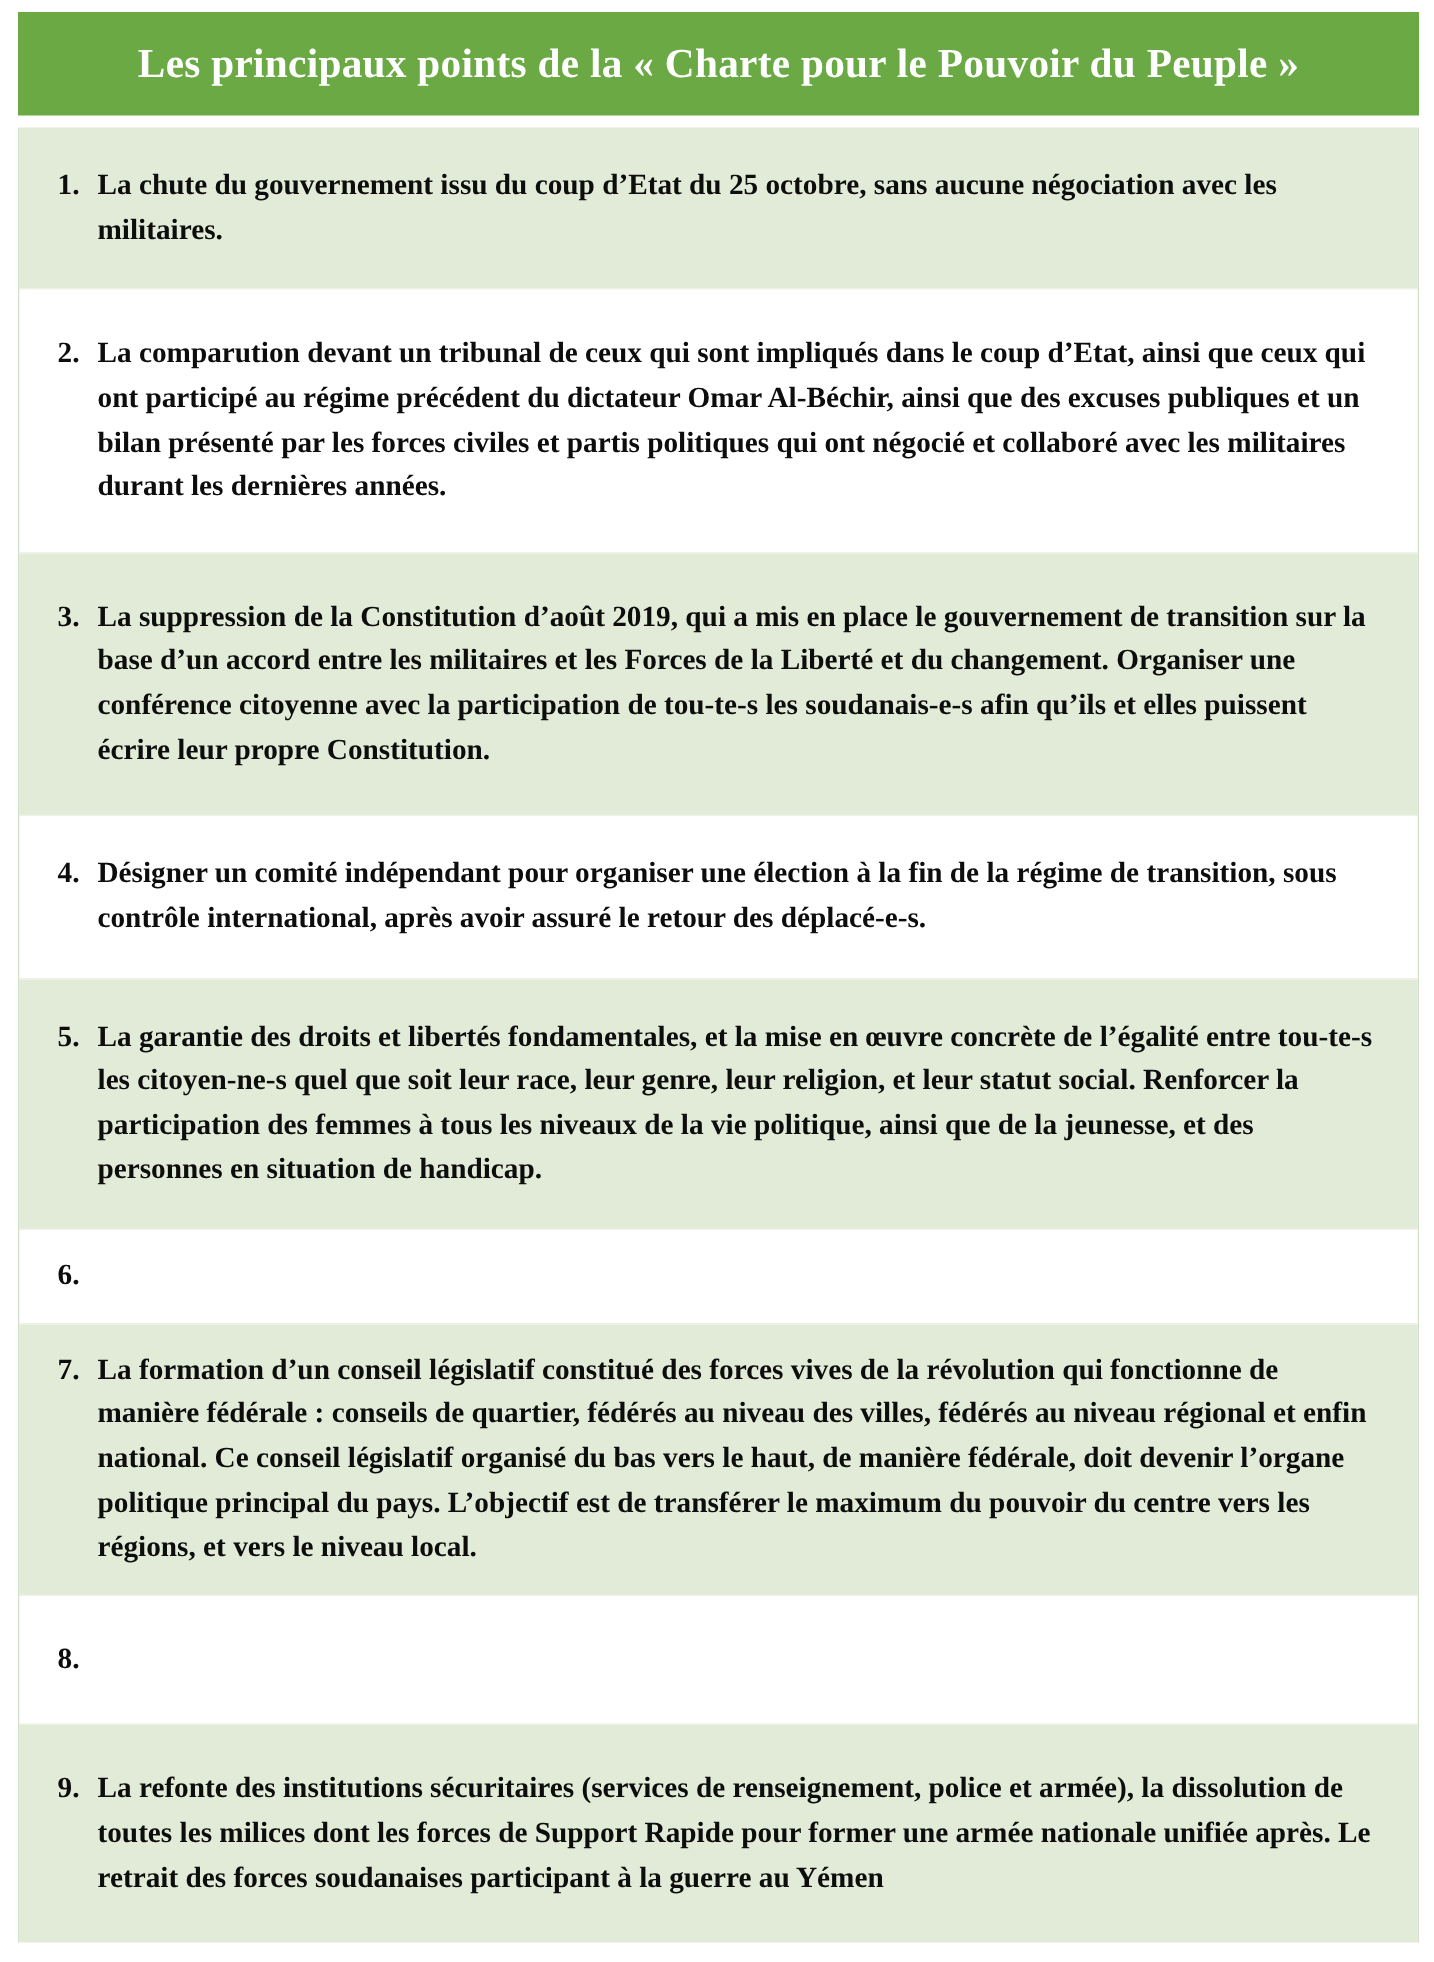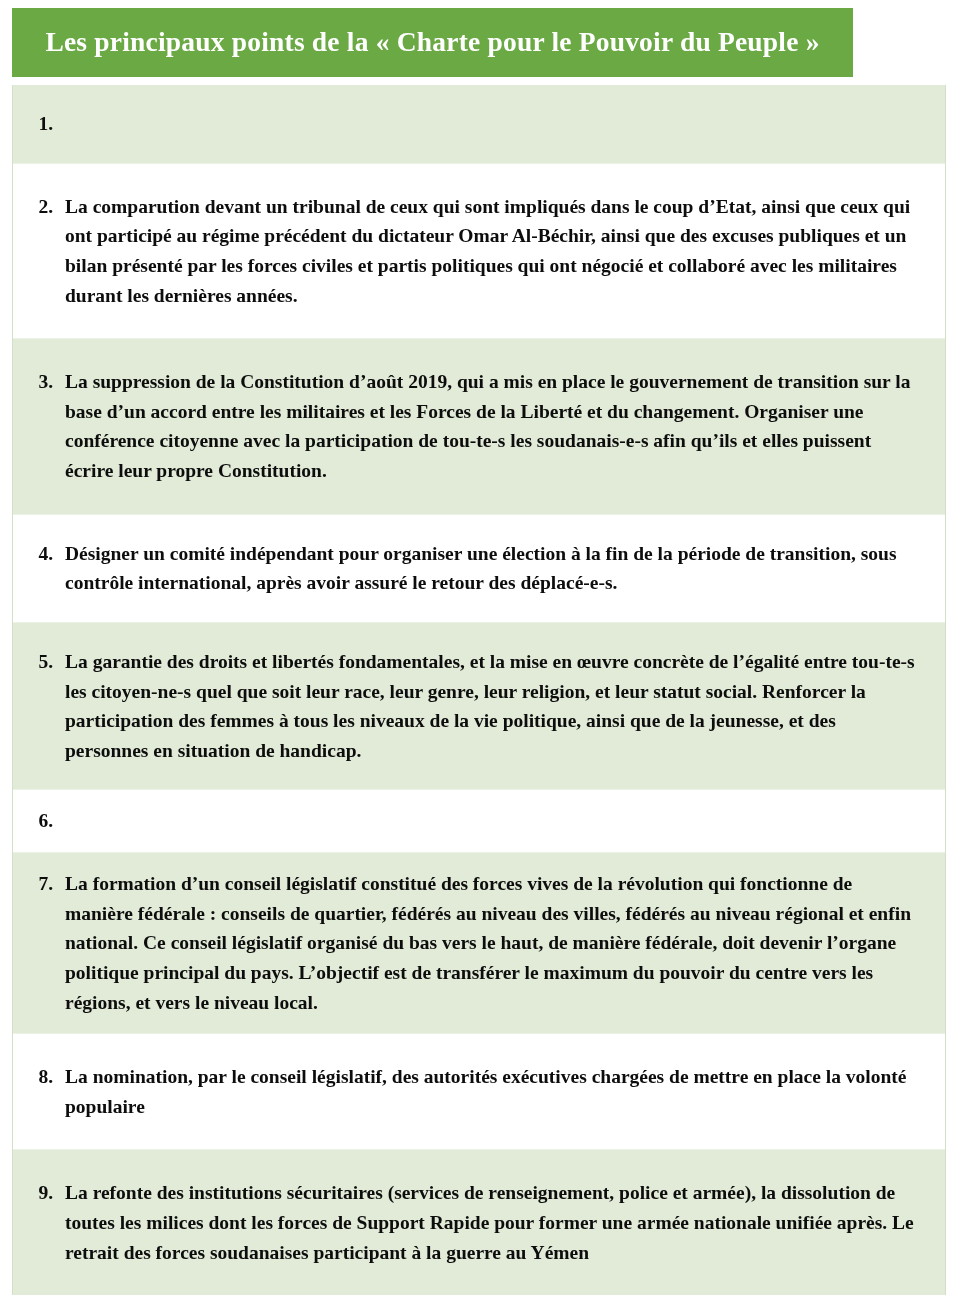--- a/index.html
+++ b/index.html
@@ -20,21 +20,21 @@
     min-height: 1308px;
     position: relative;
     background: #ffffff;
     box-sizing: border-box;
   }
   
   .banner {
     position: absolute;
     left: 12px;
     top: 8px;
-    width: 841px;
+    width: 934px;
     height: 69px;
     background: #6aa943;
     display: flex;
     align-items: center;
     justify-content: center;
     box-sizing: border-box;
   }
   .banner-title {
     color: #ffffff;
     font-weight: bold;
@@ -105,54 +105,54 @@
 <div class="page">
 
   <div class="banner">
     <div class="banner-title">Les principaux points de la « Charte pour le Pouvoir du Peuple »</div>
   </div>
 
   <div class="rows">
 
     <div class="row shaded pad-md">
       <div class="row-num">1.</div>
+      <div class="row-text">La chute du gouvernement issu du coup d’Etat du 25 octobre, sans aucune négociation avec les militaires.</div>
     </div>
 
     <div class="row plain pad-lg">
       <div class="row-num">2.</div>
       <div class="row-text">La comparution devant un tribunal de ceux qui sont impliqués dans le coup d’Etat, ainsi que ceux qui ont participé au régime précédent du dictateur Omar Al-Béchir, ainsi que des excuses publiques et un bilan présenté par les forces civiles et partis politiques qui ont négocié et collaboré avec les militaires durant les dernières années.</div>
     </div>
 
     <div class="row shaded pad-lg">
       <div class="row-num">3.</div>
       <div class="row-text">La suppression de la Constitution d’août 2019, qui a mis en place le gouvernement de transition sur la base d’un accord entre les militaires et les Forces de la Liberté et du changement. Organiser une conférence citoyenne avec la participation de tou-te-s les soudanais-e-s afin qu’ils et elles puissent écrire leur propre Constitution.</div>
     </div>
 
     <div class="row plain pad-md">
       <div class="row-num">4.</div>
-      <div class="row-text">Désigner un comité indépendant pour organiser une élection à la fin de la période de transition, sous contrôle international, après avoir assuré le retour des déplacé-e-s.</div>
+      <div class="row-text">Désigner un comité indépendant pour organiser une élection à la fin de la régime de transition, sous contrôle international, après avoir assuré le retour des déplacé-e-s.</div>
     </div>
 
     <div class="row shaded pad-md">
       <div class="row-num">5.</div>
       <div class="row-text">La garantie des droits et libertés fondamentales, et la mise en œuvre concrète de l’égalité entre tou-te-s les citoyen-ne-s quel que soit leur race, leur genre, leur religion, et leur statut social. Renforcer la participation des femmes à tous les niveaux de la vie politique, ainsi que de la jeunesse, et des personnes en situation de handicap.</div>
     </div>
 
     <div class="row plain pad-sm">
       <div class="row-num">6.</div>
     </div>
 
     <div class="row shaded pad-sm">
       <div class="row-num">7.</div>
       <div class="row-text">La formation d’un conseil législatif constitué des forces vives de la révolution qui fonctionne de manière fédérale : conseils de quartier, fédérés au niveau des villes, fédérés au niveau régional et enfin national. Ce conseil législatif organisé du bas vers le haut, de manière fédérale, doit devenir l’organe politique principal du pays. L’objectif est de transférer le maximum du pouvoir du centre vers les régions, et vers le niveau local.</div>
     </div>
 
     <div class="row plain pad-lg">
       <div class="row-num">8.</div>
-      <div class="row-text">La nomination, par le conseil législatif, des autorités exécutives chargées de mettre en place la volonté populaire</div>
     </div>
 
     <div class="row shaded pad-lg">
       <div class="row-num">9.</div>
       <div class="row-text">La refonte des institutions sécuritaires (services de renseignement, police et armée), la dissolution de toutes les milices dont les forces de Support Rapide pour former une armée nationale unifiée après. Le retrait des forces soudanaises participant à la guerre au Yémen</div>
     </div>
 
   </div>
 </div>
 

